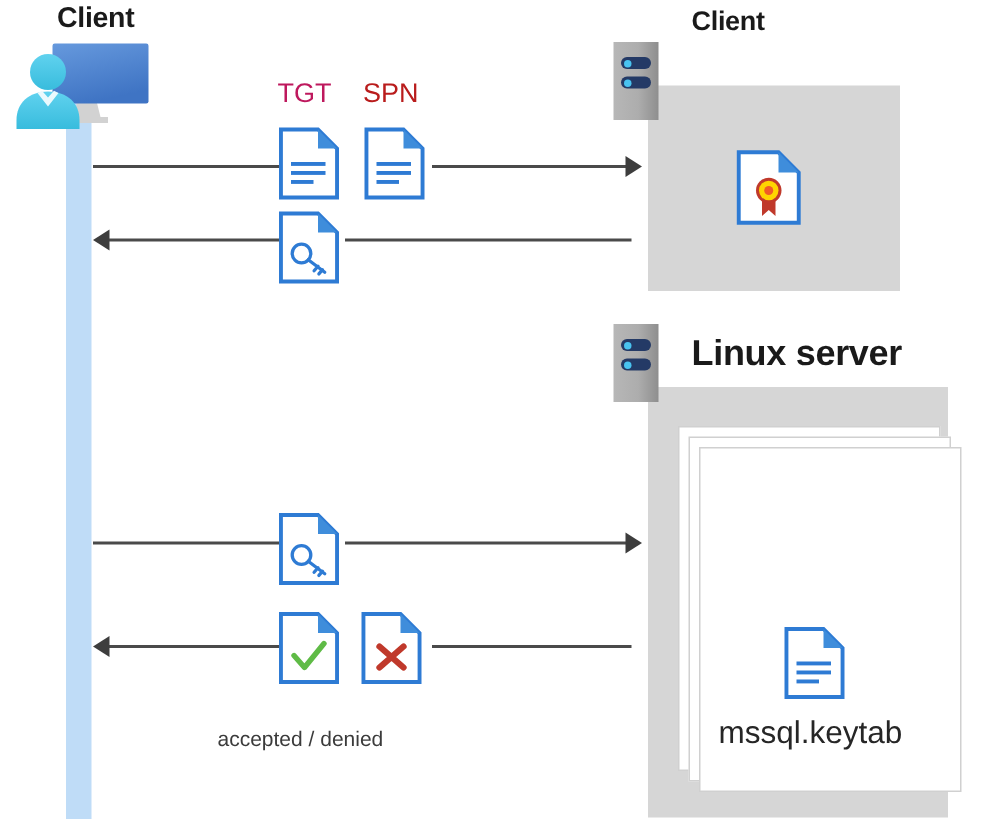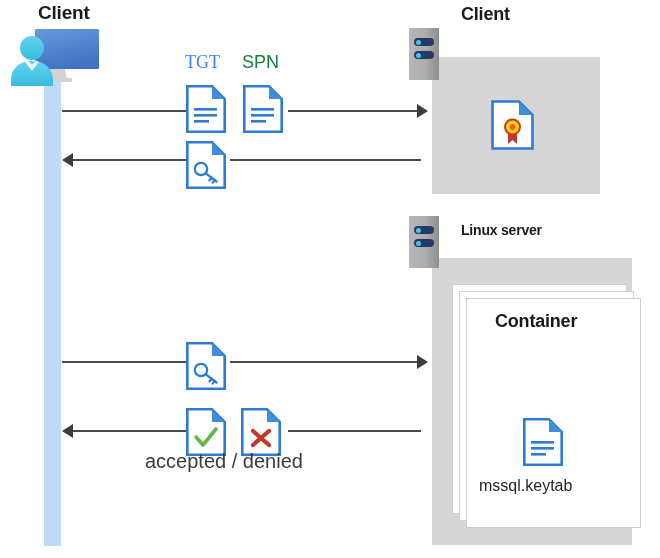--- a/index.html
+++ b/index.html
@@ -8,26 +8,26 @@
   .stage{position:absolute;left:0;top:0;width:660px;height:558px;}
   .abs{position:absolute;}
 
   
   .lifeline{left:44px;top:60px;width:17px;height:486px;background:#bfdcf7;}
 
   
   .title-bold{font-weight:bold;color:#1a1a1a;letter-spacing:-0.2px;}
   #client-title{left:38px;top:2px;font-size:19px;}
   #dc-title{left:461px;top:3px;font-size:18px;line-height:23px;width:170px;}
-  #linux-title{left:461px;top:222px;font-size:14px;}
+  #linux-title{left:461px;top:222px;font-size:24px;}
   #container-title{left:495px;top:311px;font-size:18px;}
-  #keytab-label{left:479px;top:477px;font-size:16px;color:#262626;}
-  #tgt-label{left:185px;top:52px;font-size:18px;color:#3b82f6;font-family:Liberation Serif, serif;}
-  #spn-label{left:242px;top:52px;font-size:18px;color:#15803d;}
-  #verdict-label{left:145px;top:450px;font-size:20px;color:#3b3b3b;}
+  #keytab-label{left:479px;top:477px;font-size:21px;color:#262626;}
+  #tgt-label{left:185px;top:52px;font-size:18px;color:#be185d;}
+  #spn-label{left:242px;top:52px;font-size:18px;color:#b91c1c;}
+  #verdict-label{left:145px;top:484px;font-size:14px;color:#3b3b3b;}
 
   
   .panel{background:#d6d6d6;}
   #dc-panel{left:432px;top:57px;width:168px;height:137px;}
   #linux-panel{left:432px;top:258px;width:200px;height:287px;}
 
   
   .rack{width:30px;height:52px;background:linear-gradient(to right,#b7b7b7 0%,#adadad 55%,#8e8e8e 100%);}
   #dc-rack{left:409px;top:28px;}
   #linux-rack{left:409px;top:216px;}
@@ -140,21 +140,20 @@
     <div class="bar b2">
         <div class="led"></div>
       </div>
   </div>
   <div class="abs title-bold" id="linux-title">Linux server</div>
 
   <div class="abs card" id="card-back"></div>
   <div class="abs card" id="card-mid"></div>
   <div class="abs card" id="card-front"></div>
 
-  <div class="abs title-bold" id="container-title">Container</div>
 
 
   <div class="abs" id="doc-keytab">
     <svg width="42" height="50" viewBox="0 0 42 50">
       <path d="M2.3 2.3 H27 L39.7 15 V47.7 H2.3 Z" fill="#ffffff" stroke="#2e7bd4" stroke-width="2.6"></path>
       <path d="M27 2.3 L39.7 15 H27 Z" fill="#3f8ddb"></path>
       <rect x="9" y="24" width="23" height="2.6" fill="#2e7bd4"></rect>
       <rect x="9" y="30" width="23" height="2.6" fill="#2e7bd4"></rect>
       <rect x="9" y="36" width="15" height="2.6" fill="#2e7bd4"></rect>
     </svg>

